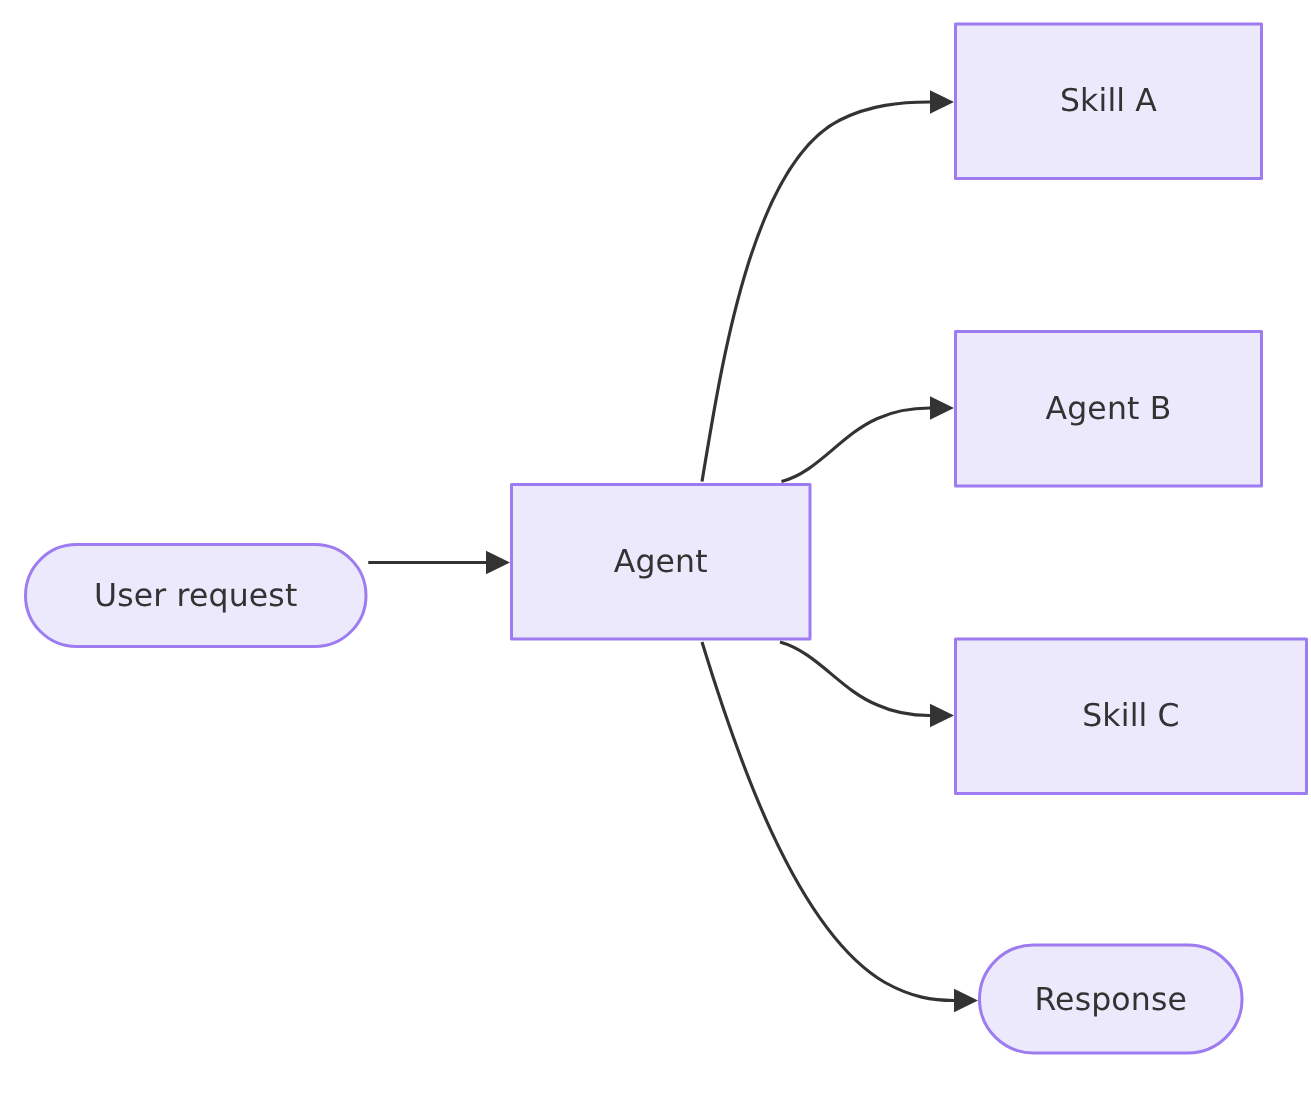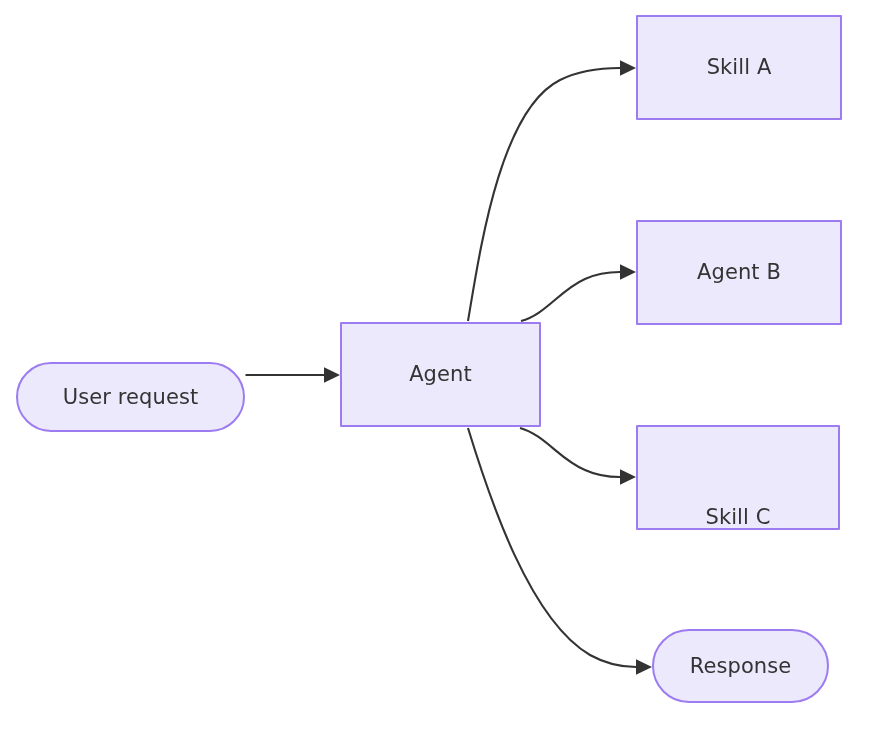--- a/index.html
+++ b/index.html
@@ -62,21 +62,21 @@
     display: block;
     padding: 0 6px;
     white-space: nowrap;
   }
 
   
   #node-user-request { left: 16px;  top: 328px; width: 229px; height: 70px; margin-top: 34px; }
   #node-agent        { left: 340px; top: 322px; width: 201px; height: 105px; }
   #node-skill-a      { left: 636px; top: 15px;  width: 206px; height: 105px; }
   #node-skill-b      { left: 636px; top: 220px; width: 206px; height: 105px; }
-  #node-skill-c      { left: 636px; top: 425px; width: 204px; height: 105px; align-items: flex-end; }
+  #node-skill-c      { left: 636px; top: 425px; width: 236px; height: 105px; }
   #node-response     { left: 652px; top: 629px; width: 177px; height: 74px; text-align: center; }
 </style>
 </head>
 <body>
 
 <div id="diagram-canvas">
 
   <svg id="edge-layer" viewBox="0 0 874 734" width="874" height="734" xmlns="http://www.w3.org/2000/svg">
 
     <g>

